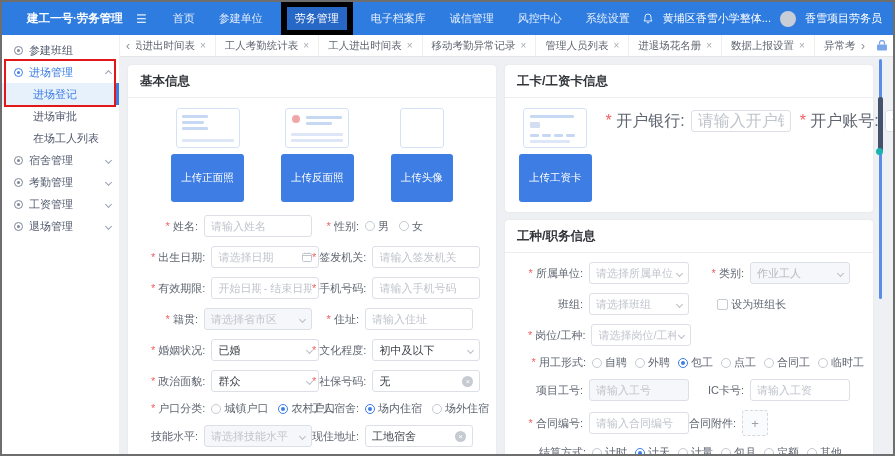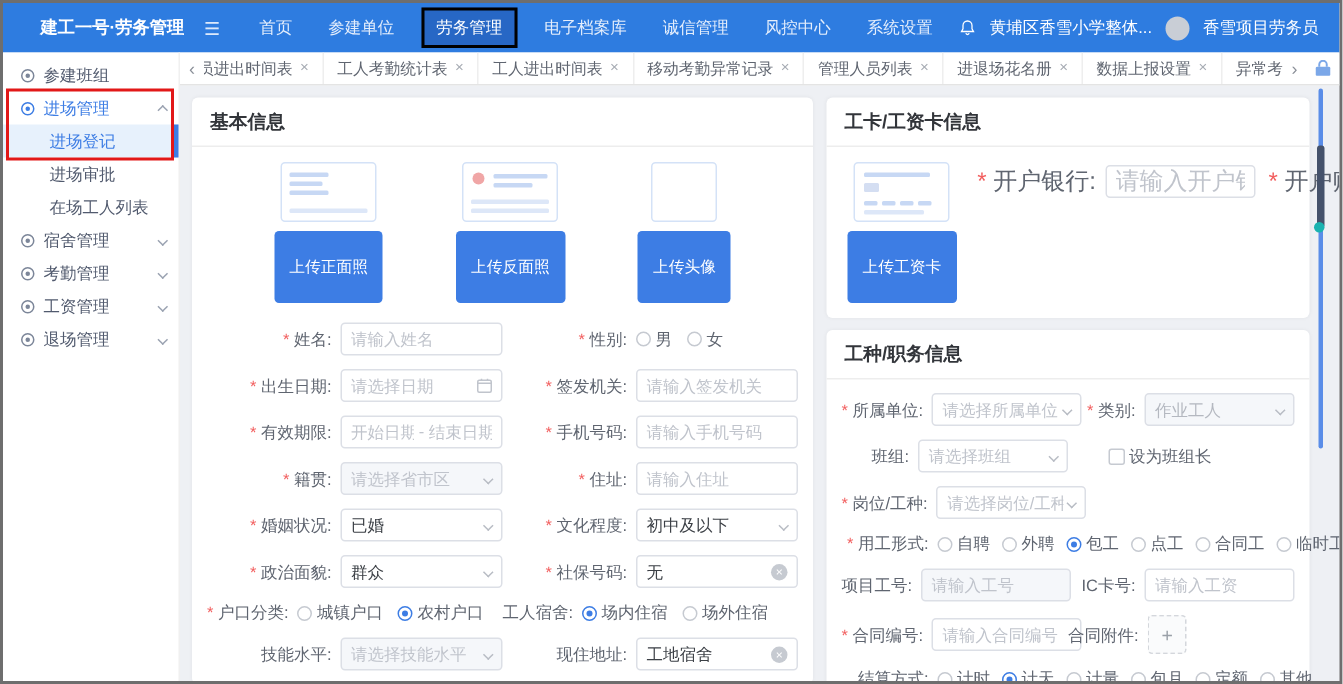--- a/index.html
+++ b/index.html
@@ -6,21 +6,21 @@
   html,body{background:#dcdcdc}
   body{font-family:"Liberation Sans",sans-serif}
   .app{width:895px;height:456px;border:2px solid #6e6e6e;position:relative;overflow:hidden;background:#eef0f4}
 
   
   .topbar{height:33px;background:#2e7ce0;display:flex;align-items:center;color:#fff}
   .logo{width:118px;flex-shrink:0;display:flex;align-items:center;gap:5px;padding-left:20px;font-size:11.5px;font-weight:bold;white-space:nowrap}
   .hamb{font-size:12px;color:#dce9fb;margin:0 14px 0 16px;cursor:pointer}
   .nav{display:flex;align-items:center;height:100%}
   .nav-it{font-size:11px;color:#e4eefc;margin:0 12px;white-space:nowrap;cursor:pointer}
-  .nav-it.hl{background:#2767c5;border:2px solid #000000;padding:4px 8px;margin:0 6px;color:#fff}
+  .nav-it.hl{background:#2767c5;border:6px solid #000000;padding:4px 8px;margin:0 6px;color:#fff}
   .tb-right{margin-left:auto;display:flex;align-items:center;gap:9px;padding-right:14px}
   .proj{font-size:11px;color:#fff;white-space:nowrap}
   .avatar{width:16px;height:16px;border-radius:50%;background:#c9ced6}
   .uname{font-size:11px;color:#fff;white-space:nowrap}
 
   
   .bodyrow{display:flex;height:421px}
   .sidebar{width:118px;background:#fff;flex-shrink:0;padding-top:4px;position:relative;border-right:1px solid #f0f0f0}
   .s-it{height:22px;display:flex;align-items:center;gap:6px;padding:0 8px 0 12px;font-size:11px;color:#515a6e;cursor:pointer;position:relative;white-space:nowrap}
   .s-it.child{padding-left:31px}
@@ -40,41 +40,41 @@
   .tabbar{height:22px;background:#fff;border-bottom:1px solid #e4e4e4;display:flex;align-items:center;font-size:10.5px;color:#5f6570}
   .tarrow{width:16px;text-align:center;color:#8a8f98;cursor:pointer;flex-shrink:0;font-size:12px}
   .tabs{flex:1;display:flex;overflow:hidden;height:100%}
   .tab{display:flex;align-items:center;gap:5px;padding:0 9px;border-right:1px solid #eeeeee;white-space:nowrap;cursor:pointer}
   .tab:first-child{margin-left:-13px}
   .tab .tx{color:#a6abb3;font-size:10px;cursor:pointer}
   .lockwrap{width:22px;display:flex;justify-content:center;align-items:center;flex-shrink:0;cursor:pointer}
 
   .content{flex:1;display:flex;gap:9px;padding:8px 20px 0 8px;overflow:hidden;position:relative}
   .panel{background:#fff;border-radius:4px;box-shadow:0 0 3px rgba(0,0,0,.05)}
-  .lp{width:414px;flex-shrink:0}
+  .lp{width:368px;flex-shrink:0}
   .rcol{flex:1;display:flex;flex-direction:column;gap:8px;min-width:0}
   .ph-h{font-size:12.5px;font-weight:bold;color:#32353a;padding:8px 12px 7px;border-bottom:1px solid #ededed}
 
   
   .uprow{display:flex;justify-content:space-evenly;padding:10px 6px 4px}
   .up{display:flex;flex-direction:column;align-items:center;gap:6px}
   .gbox{width:64px;height:40px;border:1px solid #d4e2f7;border-radius:3px;position:relative;background:#fff}
   .gbox.slim{width:44px}
   .bar{position:absolute;background:#c7d8f4;border-radius:1px;height:3px}
   .bar.lt{background:#dde7f8}
   .pers{position:absolute}
   .pers .hd{width:8px;height:8px;border-radius:50%;background:#d3d7dd;margin:0 auto}
   .pers .bd{width:14px;height:7px;border-radius:7px 7px 0 0;background:#d3d7dd;margin-top:1px}
   .pers.big .hd{width:12px;height:12px}
   .pers.big .bd{width:22px;height:11px;border-radius:11px 11px 0 0}
   .seal{position:absolute;width:8px;height:8px;border-radius:50%;background:#f0a6a6}
   .ubtn{background:#3d7de4;color:#fff;font-size:10.5px;padding:17px 10px;border-radius:3px;cursor:pointer;white-space:nowrap}
 
   
-  .form{padding:9px 10px 0;font-size:11px}
+  .form{padding:9px 23px 0;font-size:11px}
   .fr{display:flex;margin-bottom:9px}
   .fd{display:flex;align-items:center;width:50%;min-width:0}
   .fr.full .fd{width:100%}
   .lb{flex:1;text-align:right;white-space:nowrap;color:#5f6570;padding-right:6px}
   .lb::after{content:":"}
   .lb.rq::before{content:"* ";color:#f25f5f}
   .ct{width:108px;flex-shrink:0;display:flex;align-items:center}
   .ct.auto{width:auto;flex:6;flex-shrink:1}
   .rc .ct{width:100px}
   .in{width:100%;height:22px;border:1px solid #dcdfe6;border-radius:3px;display:flex;align-items:center;padding:0 6px;background:#fff;gap:3px;cursor:text;overflow:hidden}

